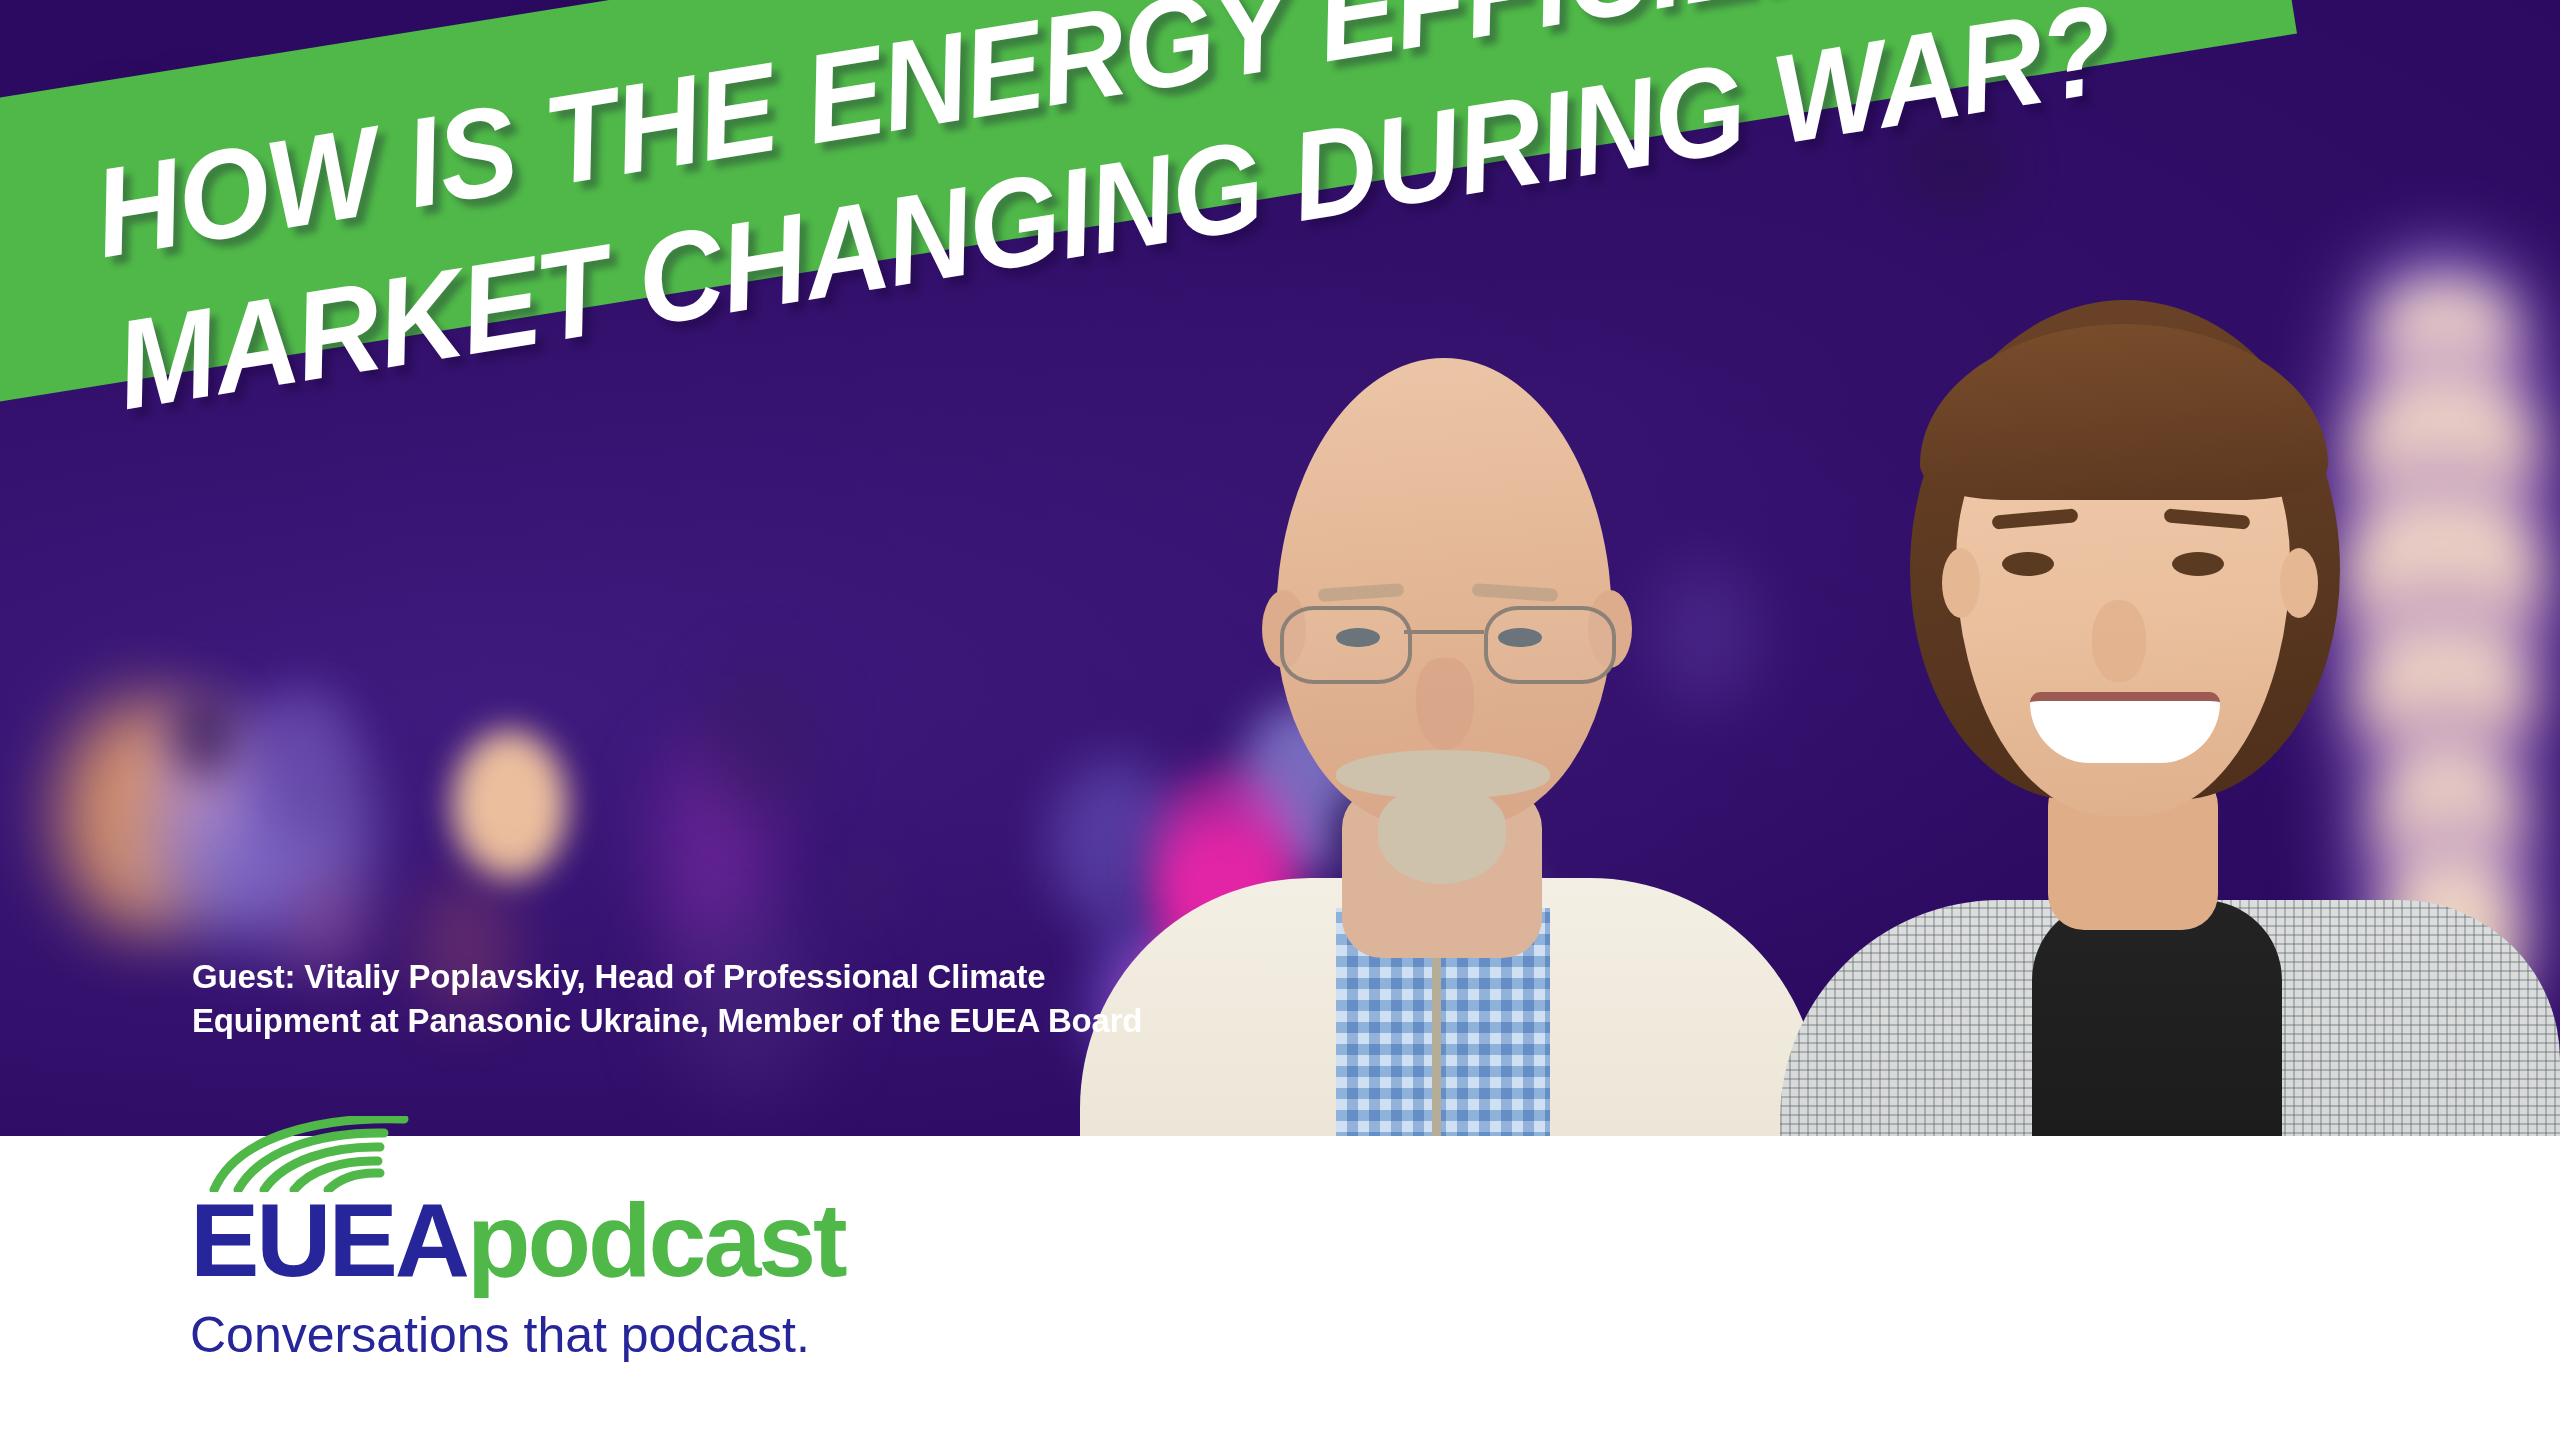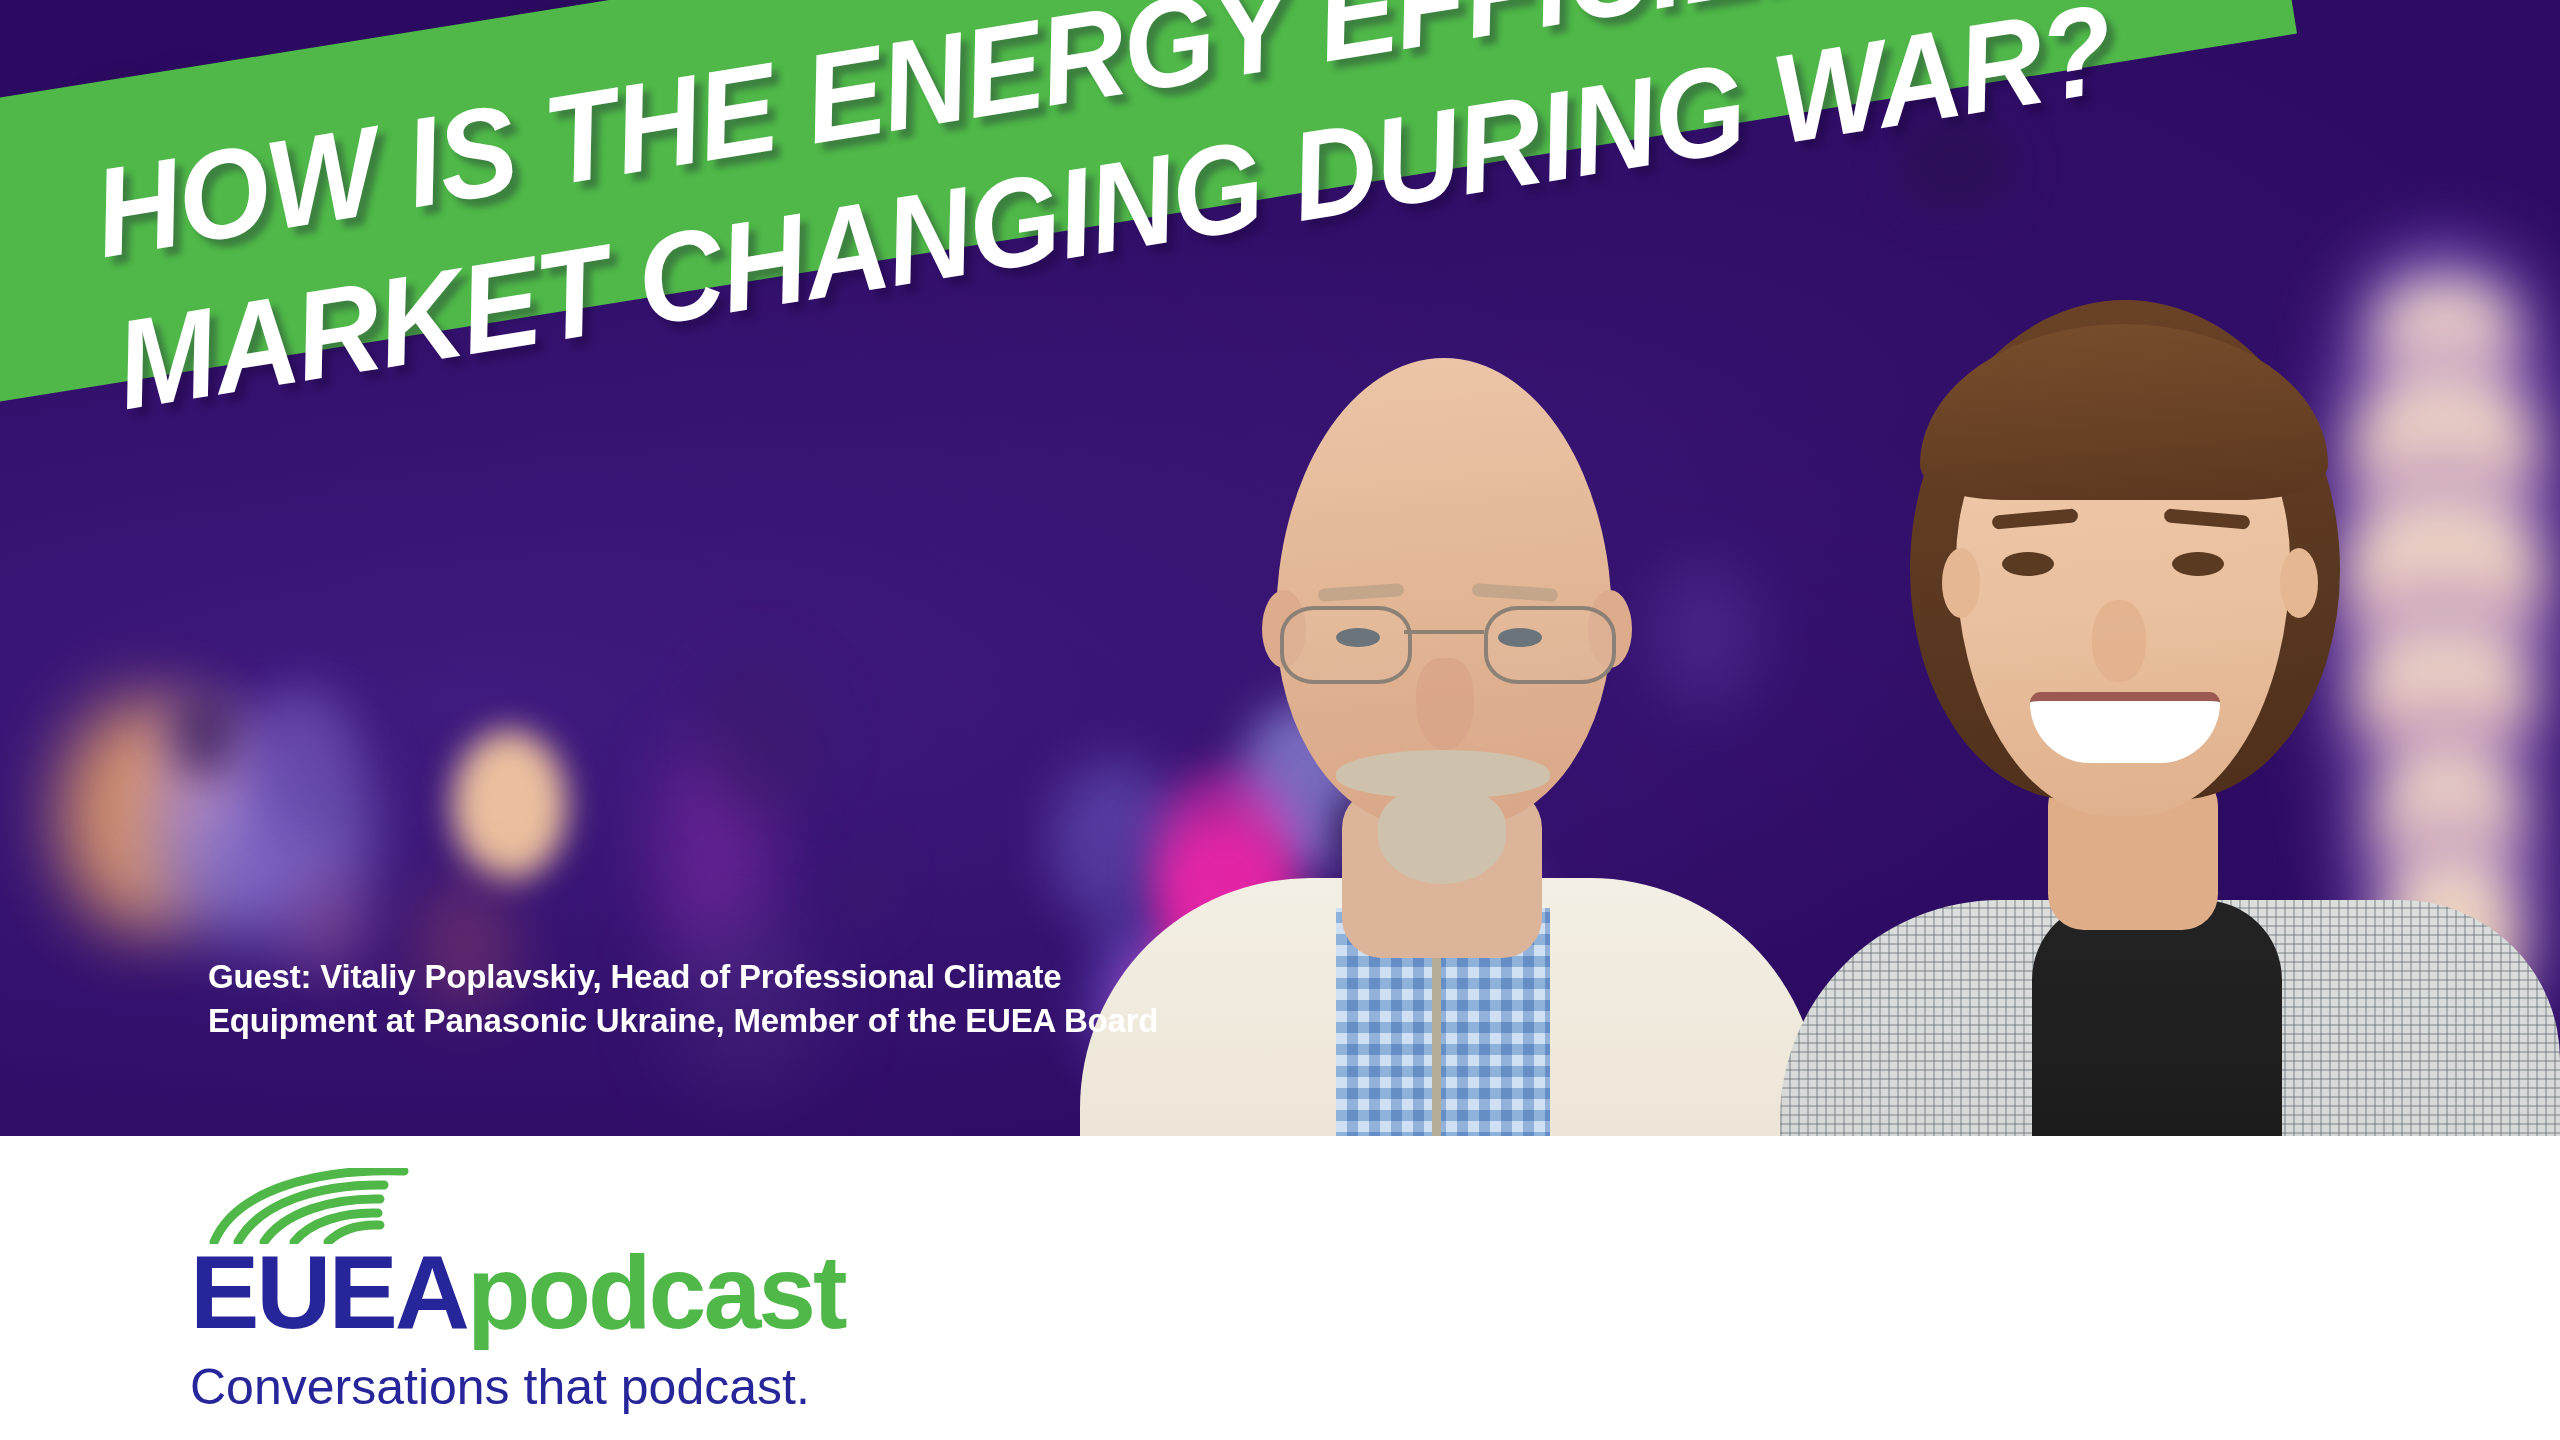--- a/index.html
+++ b/index.html
@@ -100,21 +100,21 @@
   .title-line-2 {
     left: 118px;
     top: 294px;
     font-size: 126px;
     transform: rotate(-9.1deg) scaleX(.93);
   }
 
   
   .credits {
     position: absolute;
-    left: 208px;
+    left: 192px;
     top: 955px;
     width: 1020px;
   }
   .credit-guest {
     color: #ffffff;
     font-size: 33px;
     font-weight: bold;
     line-height: 1.33;
     letter-spacing: -.2px;
     margin: 0 0 44px 0;
@@ -124,21 +124,21 @@
     font-size: 33px;
     font-weight: bold;
     letter-spacing: -.2px;
     margin: 0;
   }
 
   
   .logo {
     position: absolute;
     left: 190px;
-    top: 1168px;
+    top: 1116px;
     width: 680px;
   }
   .logo-swoosh { position: relative; height: 76px; width: 340px; margin-left: 18px; }
   .logo-wordmark {
     position: relative;
     margin-top: -4px;
     font-size: 104px;
     font-weight: bold;
     line-height: 1;
     letter-spacing: -3px;

